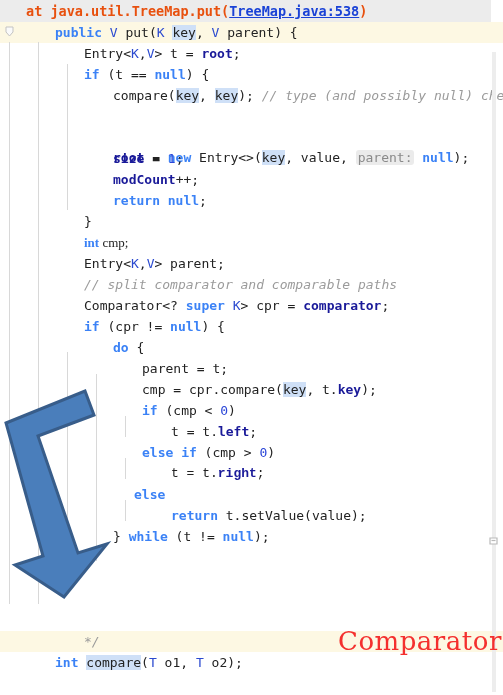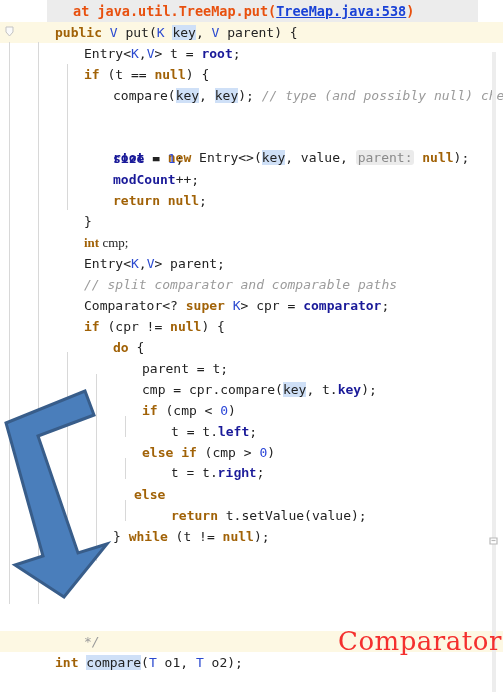--- a/index.html
+++ b/index.html
@@ -8,23 +8,22 @@
     width:503px;height:695px;
     background:#ffffff;
     font-family:"DejaVu Sans Mono","Liberation Mono",monospace;
     overflow:hidden;
     position:relative;
   }
   #root{position:relative;width:503px;height:695px;background:#ffffff;}
 
   
   .trace-line{
-    position:absolute;left:0;top:0;width:431px;height:22px;
+    position:absolute;left:0;top:0;width:491px;height:22px;
     background:#ececec;
-    margin-left:47px;
   }
   .trace-text{
     position:absolute;left:26px;top:3px;
     font-size:13.5px;font-weight:bold;color:#e8500e;
     white-space:pre;letter-spacing:0px;
   }
   .trace-link{
     color:#1a42d6;text-decoration:underline;font-weight:bold;
   }
   .trace-paren{color:#e8500e;}
@@ -45,21 +44,21 @@
 
   
   .guide{position:absolute;width:1px;background:#d8d8d8;}
 
   
   .ln{
     position:absolute;left:0;height:21px;line-height:21px;
     font-size:13px;white-space:pre;color:#222222;
     font-family:"DejaVu Sans Mono","Liberation Mono",monospace;
   }
-  .kw{color:#a16207;font-weight:bold;}
+  .kw{color:#3b82f6;font-weight:bold;}
   .ty{color:#2b4ad0;}
   .fld{color:#1a1a99;font-weight:bold;}
   .num{color:#2b46d8;}
   .cmt{color:#9b9b9b;font-style:italic;}
   .pl{color:#222222;}
   .sel{background:#cfe0f7;}
   .hint{
     background:#ebebeb;color:#8a8a8a;border-radius:3px;padding:0 2px;
   }
 

